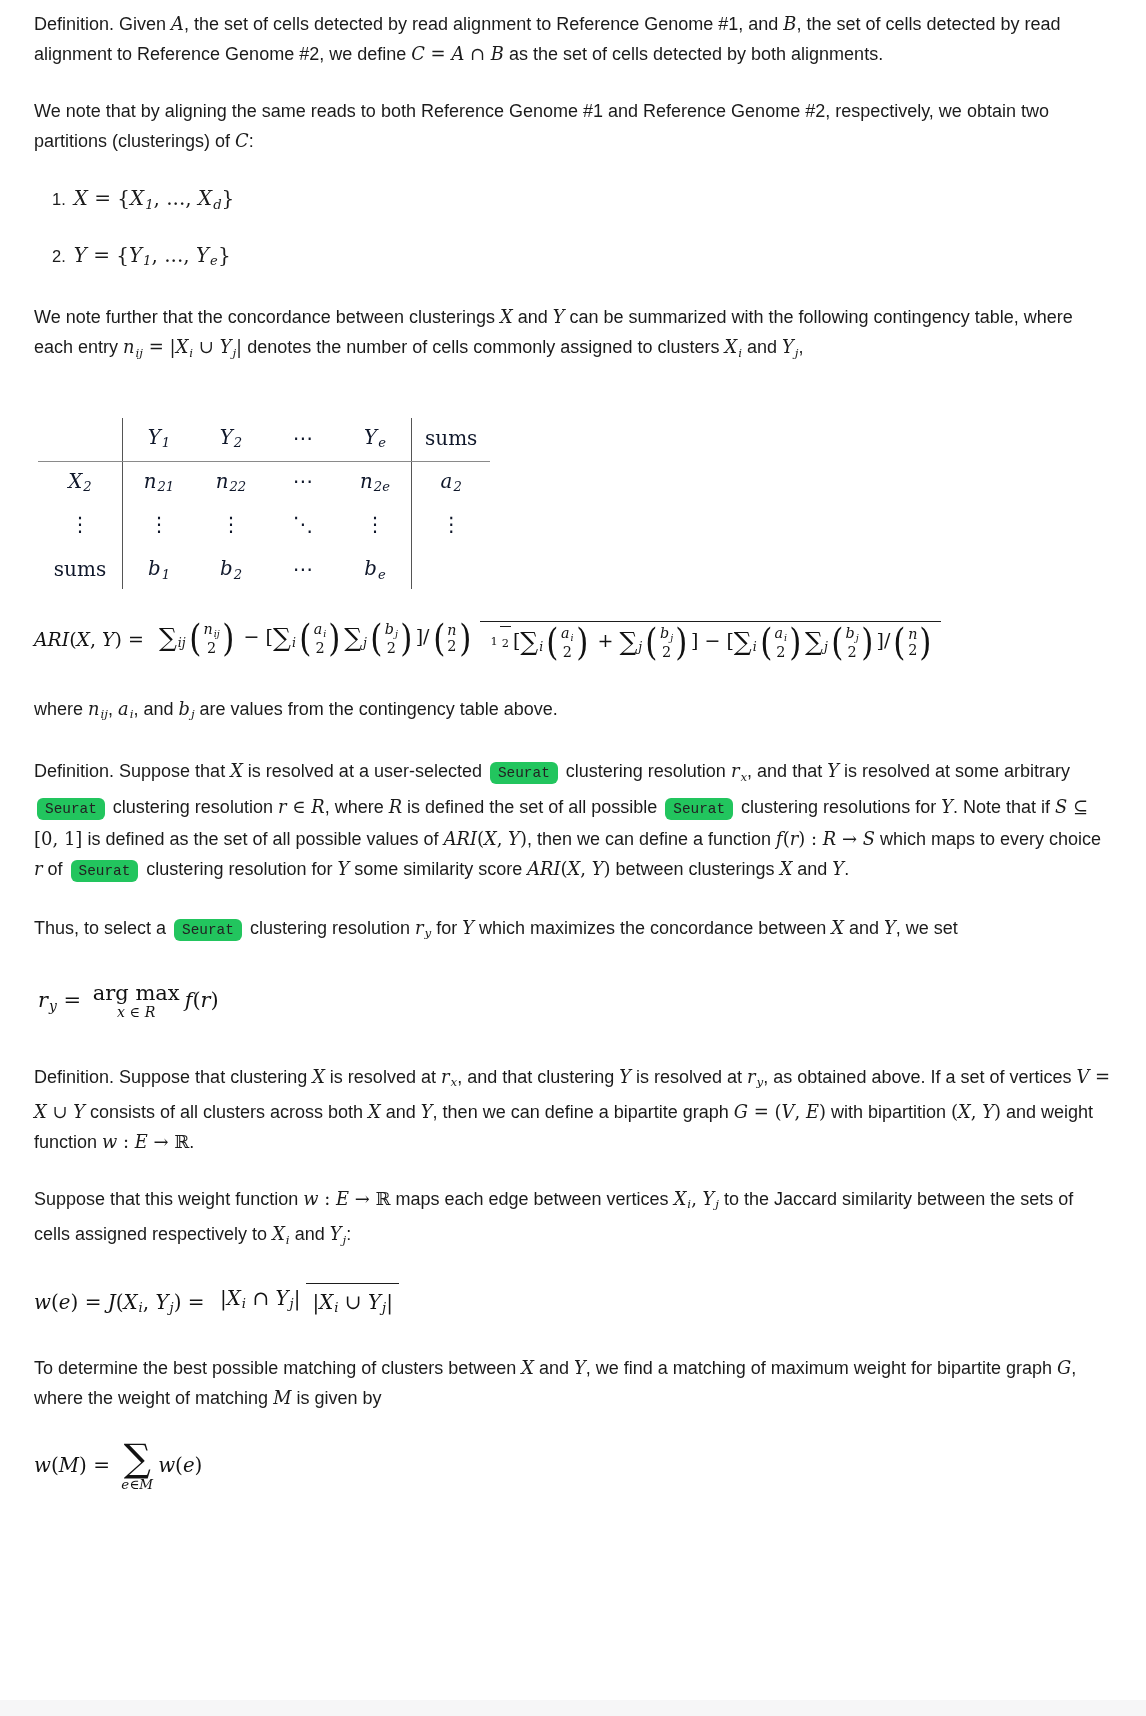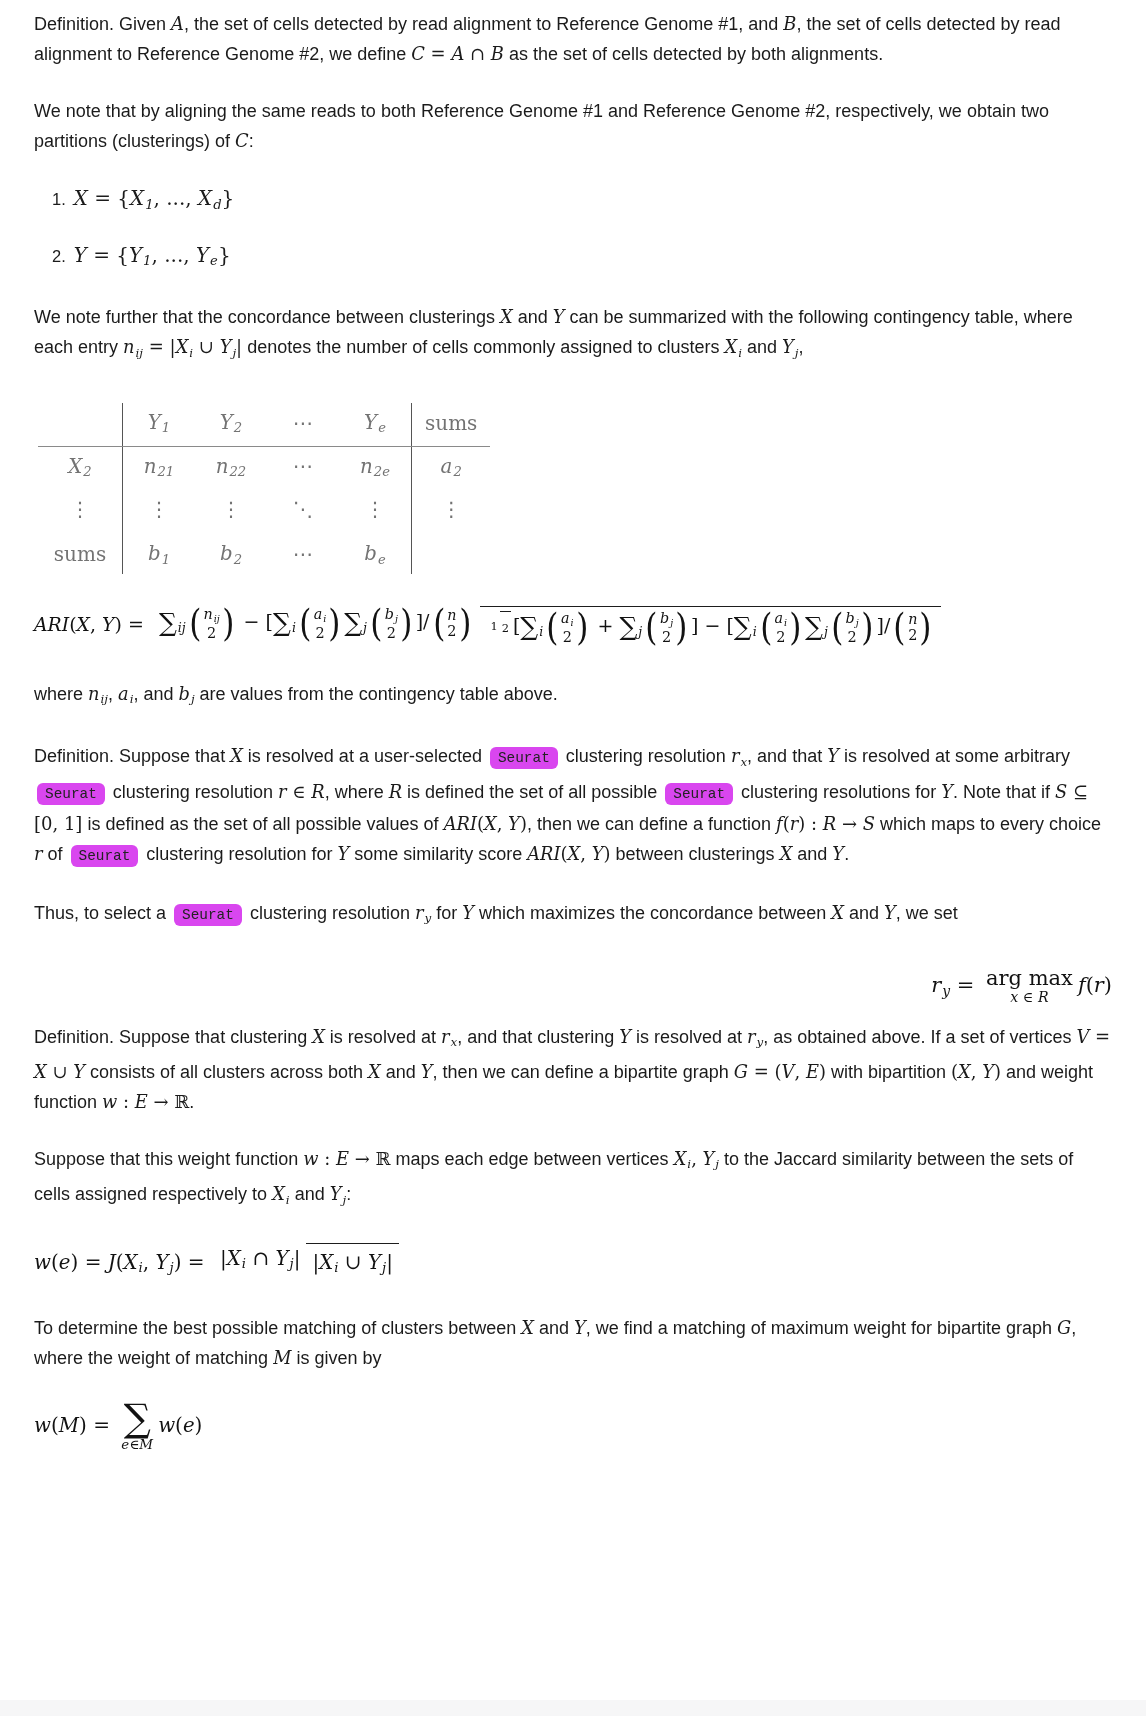--- a/index.html
+++ b/index.html
@@ -5,48 +5,48 @@
   html,body{margin:0;padding:0;}
   body{width:1146px;height:1716px;background:#ffffff;overflow:hidden;position:relative;}
   .page{padding:9px 34px 0 34px;font-family:"Liberation Sans",sans-serif;font-size:18px;line-height:30px;color:#1b1b1b;}
   p{margin:0 0 27px 0;}
   
   .sg-t{}
   .sg-b{font-weight:400;}
   .sg-m{font-family:"DejaVu Serif","DejaVu Sans",serif;font-style:italic;font-size:0.99em;}
   .sg-r{font-family:"DejaVu Serif","DejaVu Sans",serif;font-style:normal;}
   .sg-sub{font-family:"DejaVu Serif","DejaVu Sans",serif;font-style:italic;font-size:0.66em;vertical-align:-0.28em;margin-left:1px;}
-  .sg-code{font-family:"Liberation Mono","DejaVu Sans Mono",monospace;font-size:0.8em;background:#d946ef;border-radius:6px;padding:3px 8px;margin:0 3px;color:#222;}
+  .sg-code{font-family:"Liberation Mono","DejaVu Sans Mono",monospace;font-size:0.8em;background:#22c55e;border-radius:6px;padding:3px 8px;margin:0 3px;color:#222;}
   .sg-sum{font-size:1.32em;line-height:1;vertical-align:-0.1em;}
   .sg-bigop{font-size:1.9em;line-height:0.95;}
   .sg-frac{display:inline-flex;flex-direction:row;vertical-align:middle;text-align:right;margin:0 3px;}
   .sg-frac .nu{display:block;padding:0 6px 3px 6px;white-space:nowrap;}
   .sg-frac .de{display:block;border-top:1.4px solid #1d1d1d;padding:3px 6px 0 6px;white-space:nowrap;}
   .sg-frac .sg-frac{font-size:0.6em;margin:0 2px;}
   .sg-frac .sg-frac .nu{padding:0 2px 1px 2px;}
   .sg-frac .sg-frac .de{padding:1px 2px 0 2px;border-top-width:1px;}
   .sg-binom{display:inline-flex;align-items:center;vertical-align:middle;margin:0 2px;}
   .sg-binom .paren{font-family:"DejaVu Serif",serif;font-size:2em;font-weight:300;line-height:0.8;display:inline-block;transform:scaleX(0.82);}
   .sg-binom .stack{display:inline-flex;flex-direction:column;align-items:center;font-size:0.76em;line-height:1.12;margin:0 1px;}
   .sg-under{display:inline-flex;flex-direction:column;align-items:center;vertical-align:middle;margin:0 5px;}
   .sg-under .mn{line-height:1.05;white-space:nowrap;}
   .sg-under .un{font-size:0.68em;line-height:1.1;margin-top:1px;white-space:nowrap;}
   
   .display{font-family:"DejaVu Serif","DejaVu Sans",serif;color:#121212;}
   #f-ari{font-size:19px;margin:30px 0 32px 0;}
-  #f-argmax{font-size:21px;margin:34px 0 16px 4px;text-align:right;}
+  #f-argmax{font-size:21px;margin:34px 0 41px 4px;}
   #f-jaccard{font-size:20px;margin:28px 0 30px 0;}
   #f-wm{font-size:20px;margin:26px 0 0 0;}
   
   .doc-list{list-style:none;margin:2px 0 26px 18px;padding:0;}
   .doc-list li{display:flex;align-items:baseline;margin-bottom:20px;}
   .doc-list .marker{font-size:16.5px;margin-right:8px;}
   .doc-list .li-math{font-family:"DejaVu Serif","DejaVu Sans",serif;font-size:20px;text-align:center;}
   
-  .ctable{border-collapse:collapse;font-family:"DejaVu Serif","DejaVu Sans",serif;font-size:20px;color:#737373;margin:35px 0 32px 4px;}
+  .ctable{border-collapse:collapse;font-family:"DejaVu Serif","DejaVu Sans",serif;font-size:20px;color:#0f172a;margin:50px 0 32px 4px;}
   .ctable td{text-align:center;padding:6px 13px;min-width:46px;line-height:1.3;}
   .ctable td:nth-child(1){border-right:1.2px solid #555;min-width:58px;}
   .ctable td:nth-child(5){border-right:1.2px solid #555;}
   .ctable tr.t-header td{border-bottom:1.2px solid #8a8a8a;padding-bottom:9px;}
   .ctable tr.t-rd td{border-bottom:1.2px solid #8a8a8a;}
   .ctable tr.t-dots td{padding:10px 13px;}
   .ctable tr.t-sums td{padding-top:8px;}
   .bottom-band{position:absolute;left:0;bottom:0;width:100%;height:16px;background:#f6f6f7;}
 </style>
 </head>

